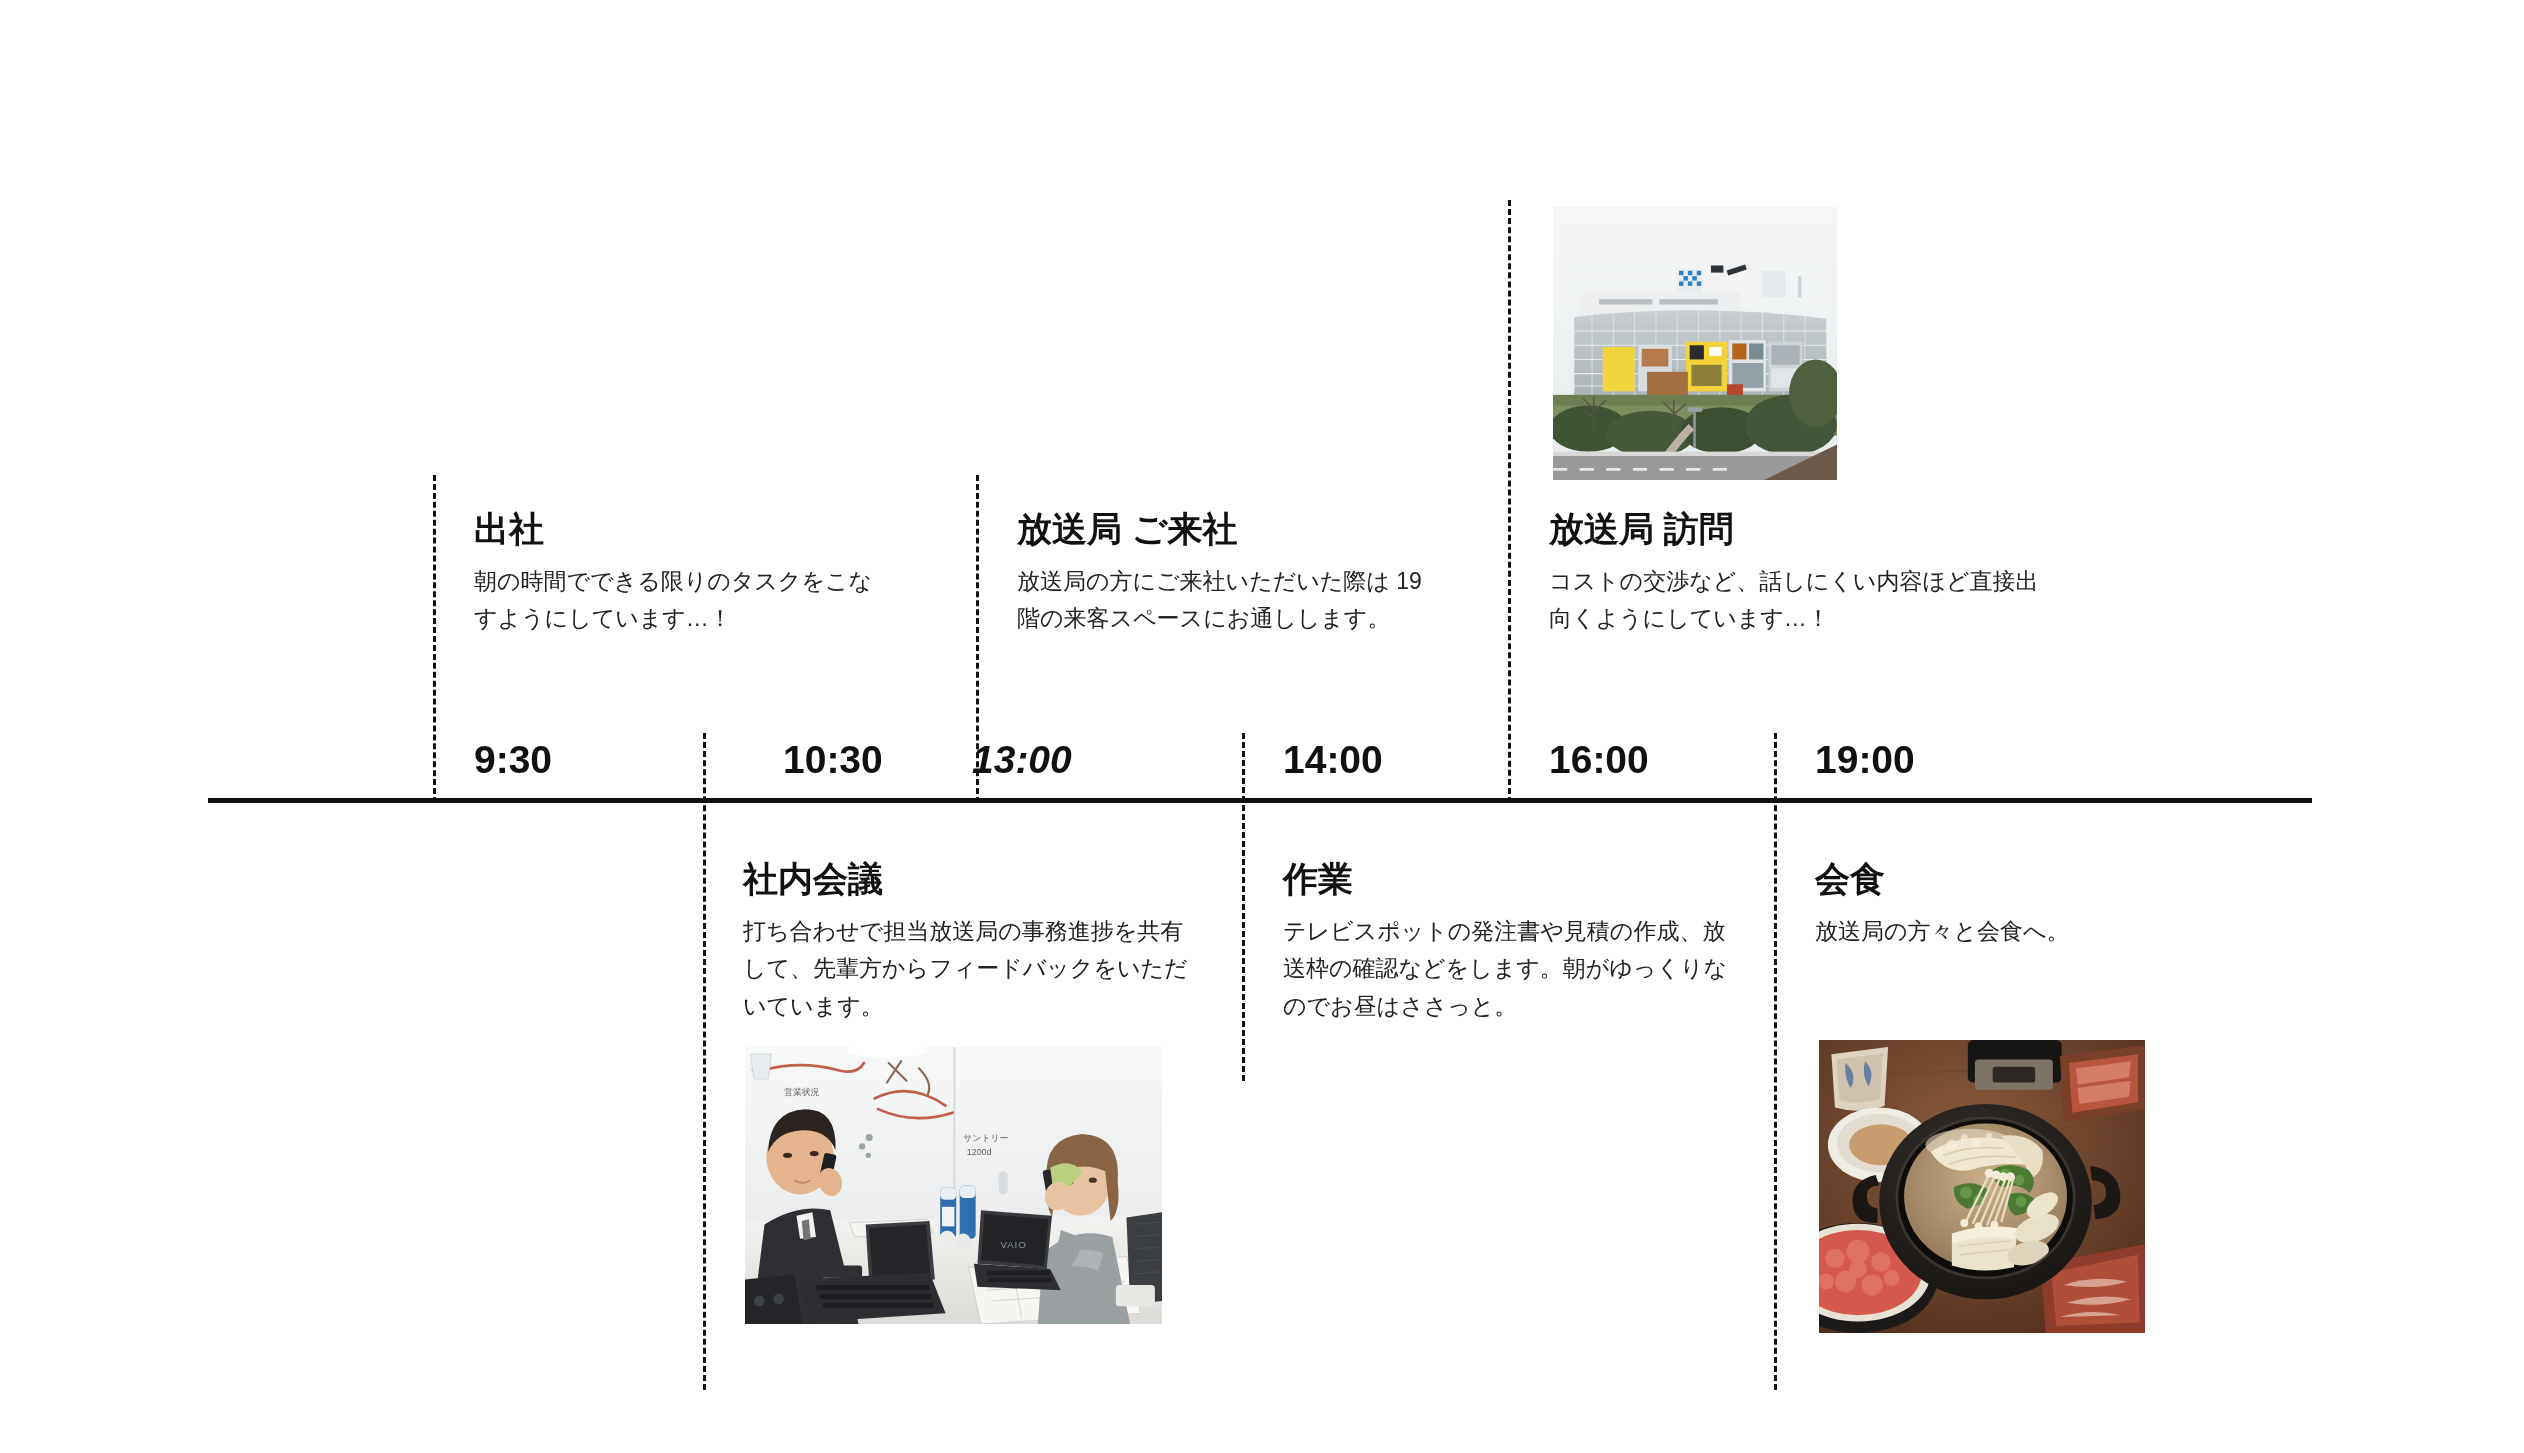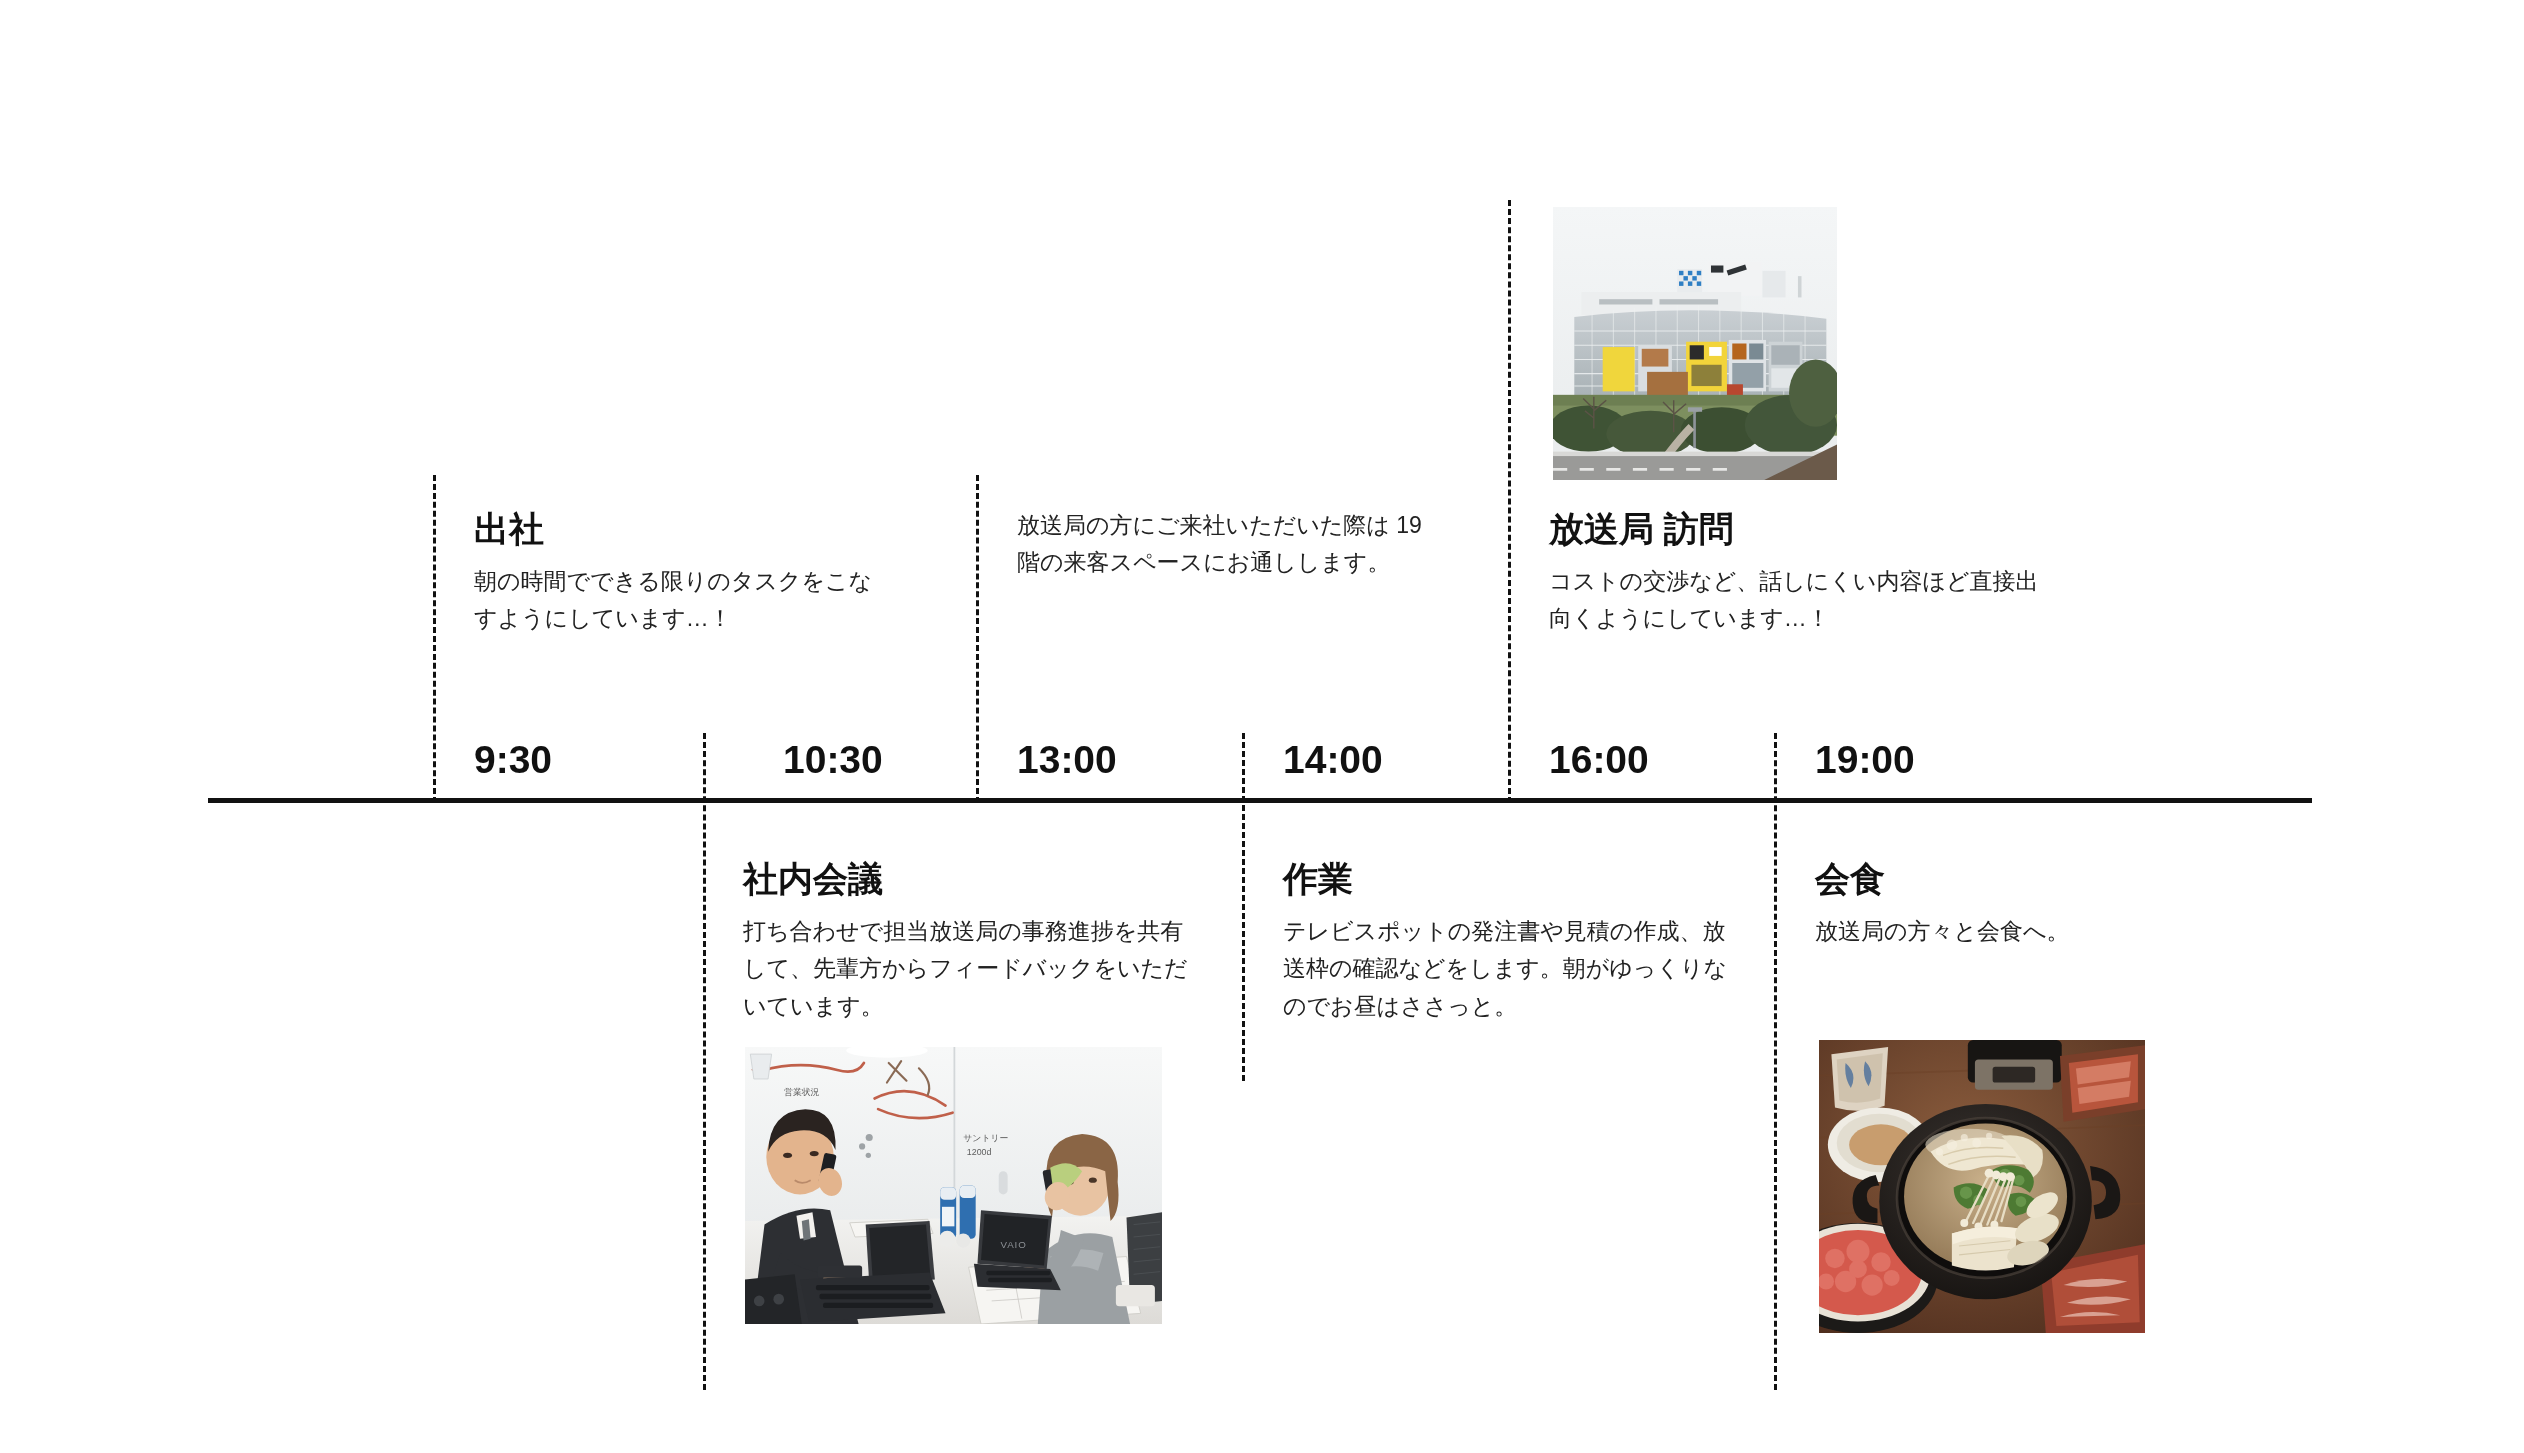--- a/index.html
+++ b/index.html
@@ -104,31 +104,32 @@
   <div class="tick" style="left:703px; top:733px; height:657px;"></div>
   <div class="tick" style="left:976px; top:475px; height:328px;"></div>
   <div class="tick" style="left:1242px; top:733px; height:348px;"></div>
   <div class="tick" style="left:1508px; top:200px; height:603px;"></div>
   <div class="tick" style="left:1774px; top:733px; height:657px;"></div>
 
   <div class="axis-line"></div>
 
   <div class="time-label" style="left:474px; top:740px;">9:30</div>
   <div class="time-label" style="left:743px; top:740px;margin-left:40px;">10:30</div>
-  <div class="time-label" style="left:1017px; top:740px;">13:00</div>
+  <div class="time-label" style="left:972px; top:740px;font-style:italic;">13:00</div>
   <div class="time-label" style="left:1283px; top:740px;">14:00</div>
   <div class="time-label" style="left:1549px; top:740px;">16:00</div>
   <div class="time-label" style="left:1815px; top:740px;">19:00</div>
 
   <div class="entry" style="left:474px; top:507px; width:417px;">
     <p class="entry-title">出社</p>
     <p class="entry-desc">朝の時間でできる限りのタスクをこなすようにしています…！</p>
   </div>
 
   <div class="entry" style="left:1017px; top:507px; width:417px;">
+    <p class="entry-title">放送局 ご来社</p>
     <p class="entry-desc">放送局の方にご来社いただいた際は 19 階の来客スペースにお通しします。</p>
   </div>
 
   <div class="entry" style="left:1549px; top:507px; width:497px;">
     <p class="entry-title">放送局 訪問</p>
     <p class="entry-desc">コストの交渉など、話しにくい内容ほど直接出向くようにしています…！</p>
   </div>
 
   <div class="photo" style="left:1553px; top:207px; width:284px; height:273px;">
     <svg viewBox="0 0 320 308" preserveAspectRatio="none">

